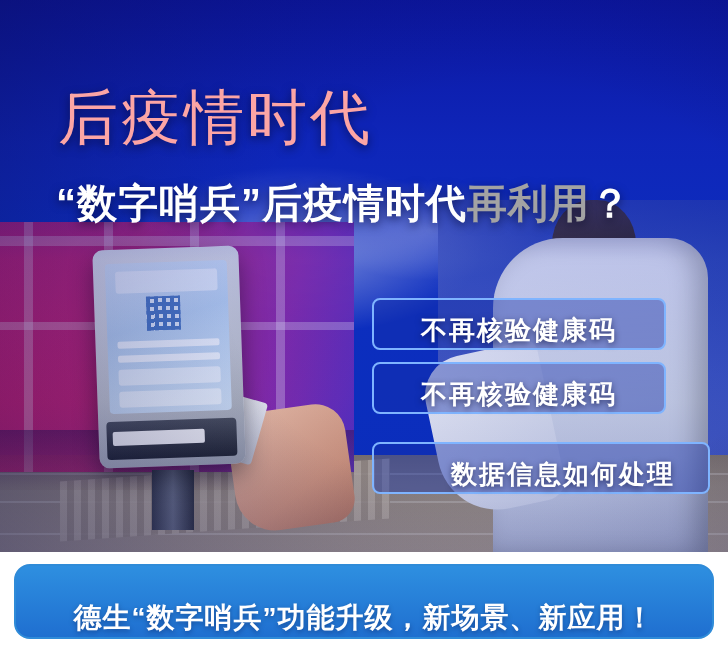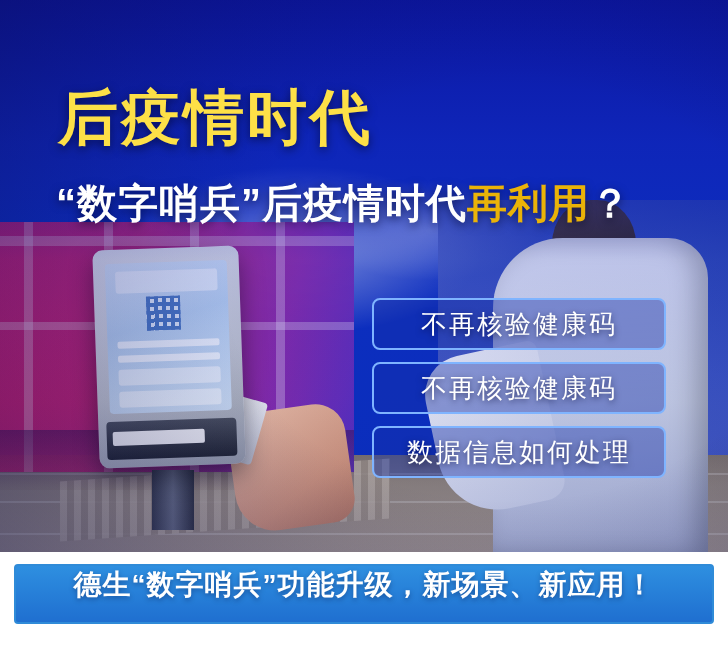--- a/index.html
+++ b/index.html
@@ -219,84 +219,84 @@
     inset: 0;
     background: radial-gradient(ellipse 700px 520px at 70% 45%, rgba(0,0,0,0) 40%, rgba(10,10,70,0.45) 100%);
   }
 
   
   .title-main {
     position: absolute;
     left: 58px;
     top: 78px;
     font-size: 60px;
-    font-weight: bold;
-    color: #fde047;
+    font-weight: normal;
+    color: #fca5a5;
     letter-spacing: 3px;
     text-shadow: 0 3px 10px rgba(0,0,20,0.55);
     white-space: nowrap;
   }
   .title-sub {
     position: absolute;
     left: 56px;
     top: 176px;
     font-size: 40px;
     font-weight: bold;
     color: #ffffff;
     letter-spacing: 1px;
     white-space: nowrap;
     text-shadow: 0 3px 10px rgba(0,0,20,0.55);
   }
   .title-sub .hl {
-    color: #eab308;
+    color: #a3a3a3;
   }
 
   
   .pill {
     position: absolute;
     left: 372px;
     width: 290px;
     height: 48px;
     border: 2px solid #7fb4ff;
     border-radius: 8px;
     background: rgba(22,48,170,0.42);
     color: #ffffff;
     font-size: 26px;
-    font-weight: normal;
+    font-weight: bold;
     letter-spacing: 2px;
     display: flex;
-    align-items: center;
+    align-items: flex-end;
     justify-content: center;
     text-shadow: 0 2px 6px rgba(0,0,40,0.6);
   }
   .pill.p1 { top: 298px; }
   .pill.p2 { top: 362px; }
-  .pill.p3 { top: 426px; }
+  .pill.p3 { top: 442px; padding-left: 44px; }
 
   
   .footer-band {
     position: absolute;
     left: 0;
     right: 0;
     bottom: 0;
     height: 97px;
     background: #ffffff;
   }
   .footer-box {
     position: absolute;
     left: 14px;
     top: 12px;
     width: 700px;
-    height: 60px;
+    height: 75px;
     box-sizing: border-box;
     border: 2px solid #2f8bd8;
-    border-radius: 4px;
+    border-radius: 16px;
     background: linear-gradient(to bottom, #2e8fe0 0%, #1f6fd0 100%);
     display: flex;
-    align-items: flex-start;
+    align-items: flex-end;
     justify-content: center;
   }
   .footer-text {
     font-size: 28px;
     font-weight: bold;
     color: #ffffff;
     letter-spacing: 1px;
     white-space: nowrap;
     text-shadow: 0 2px 5px rgba(0,0,50,0.35);
   }

